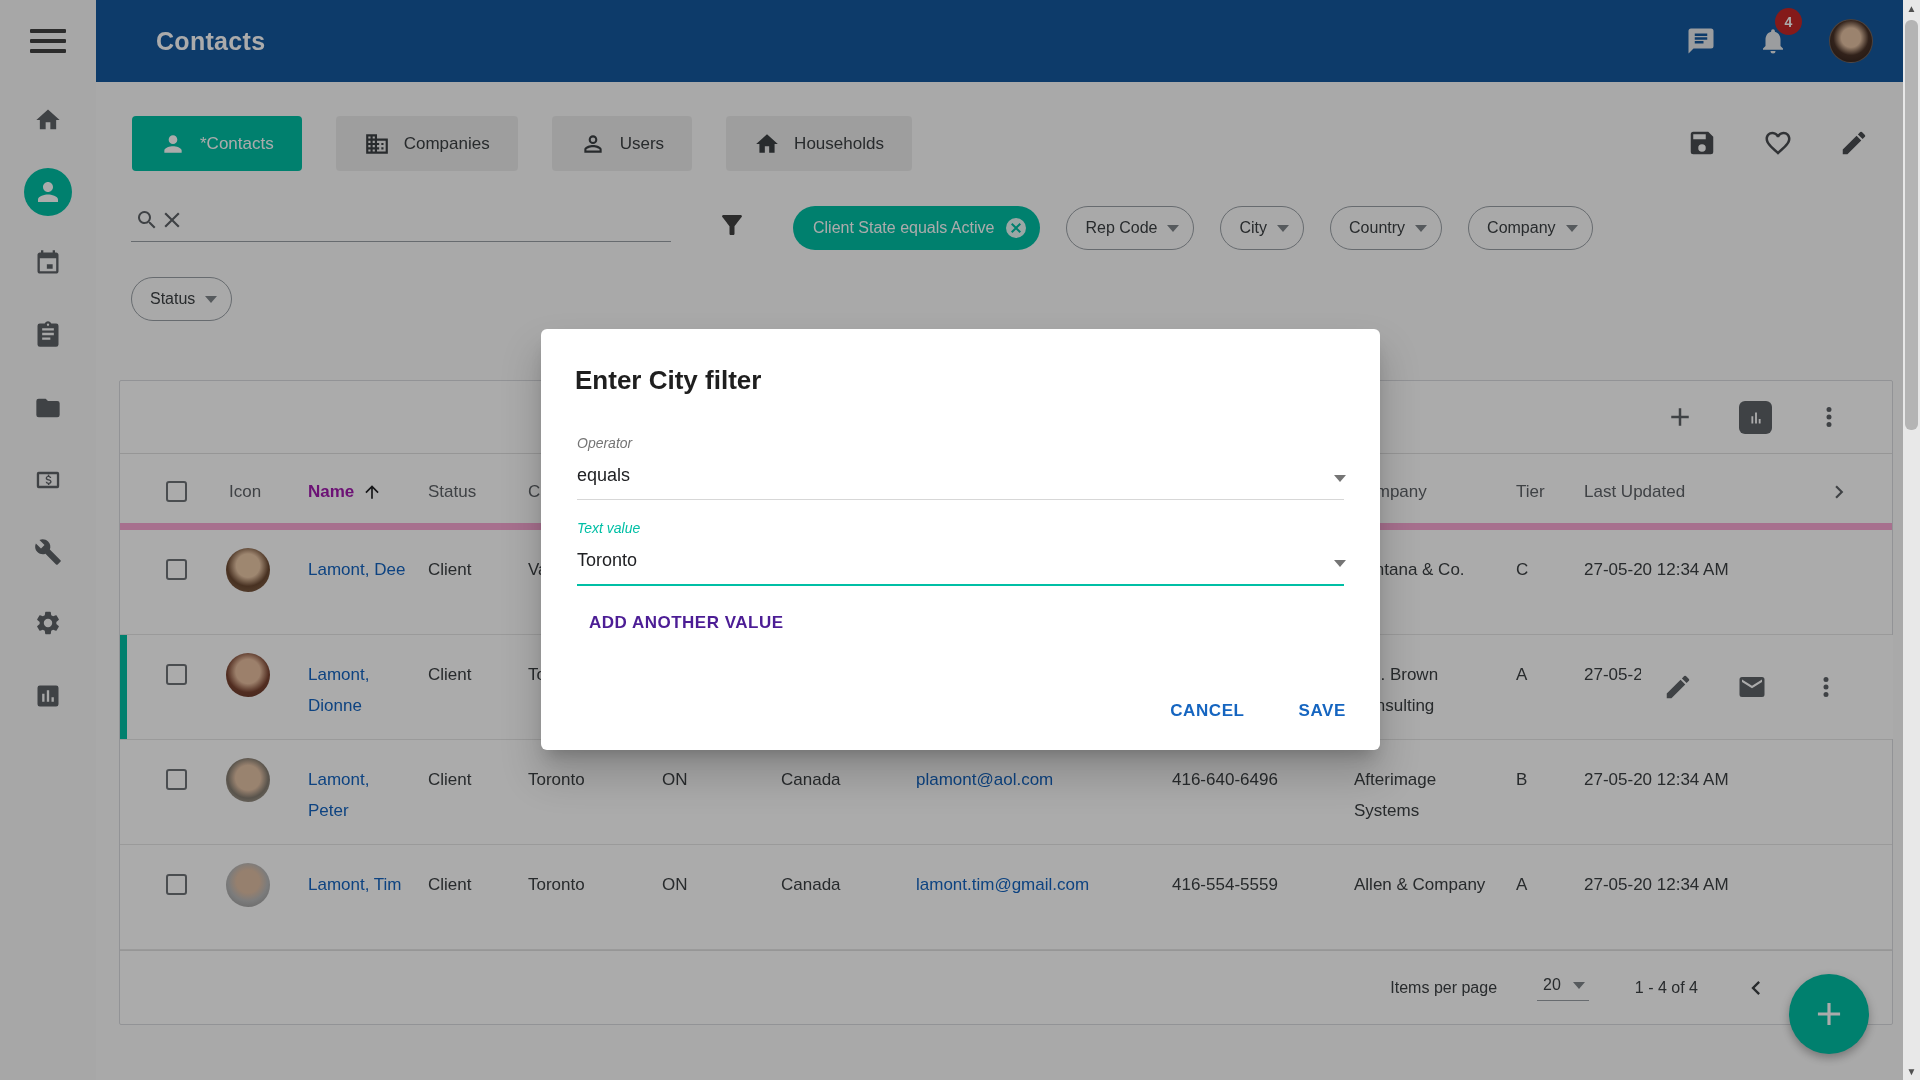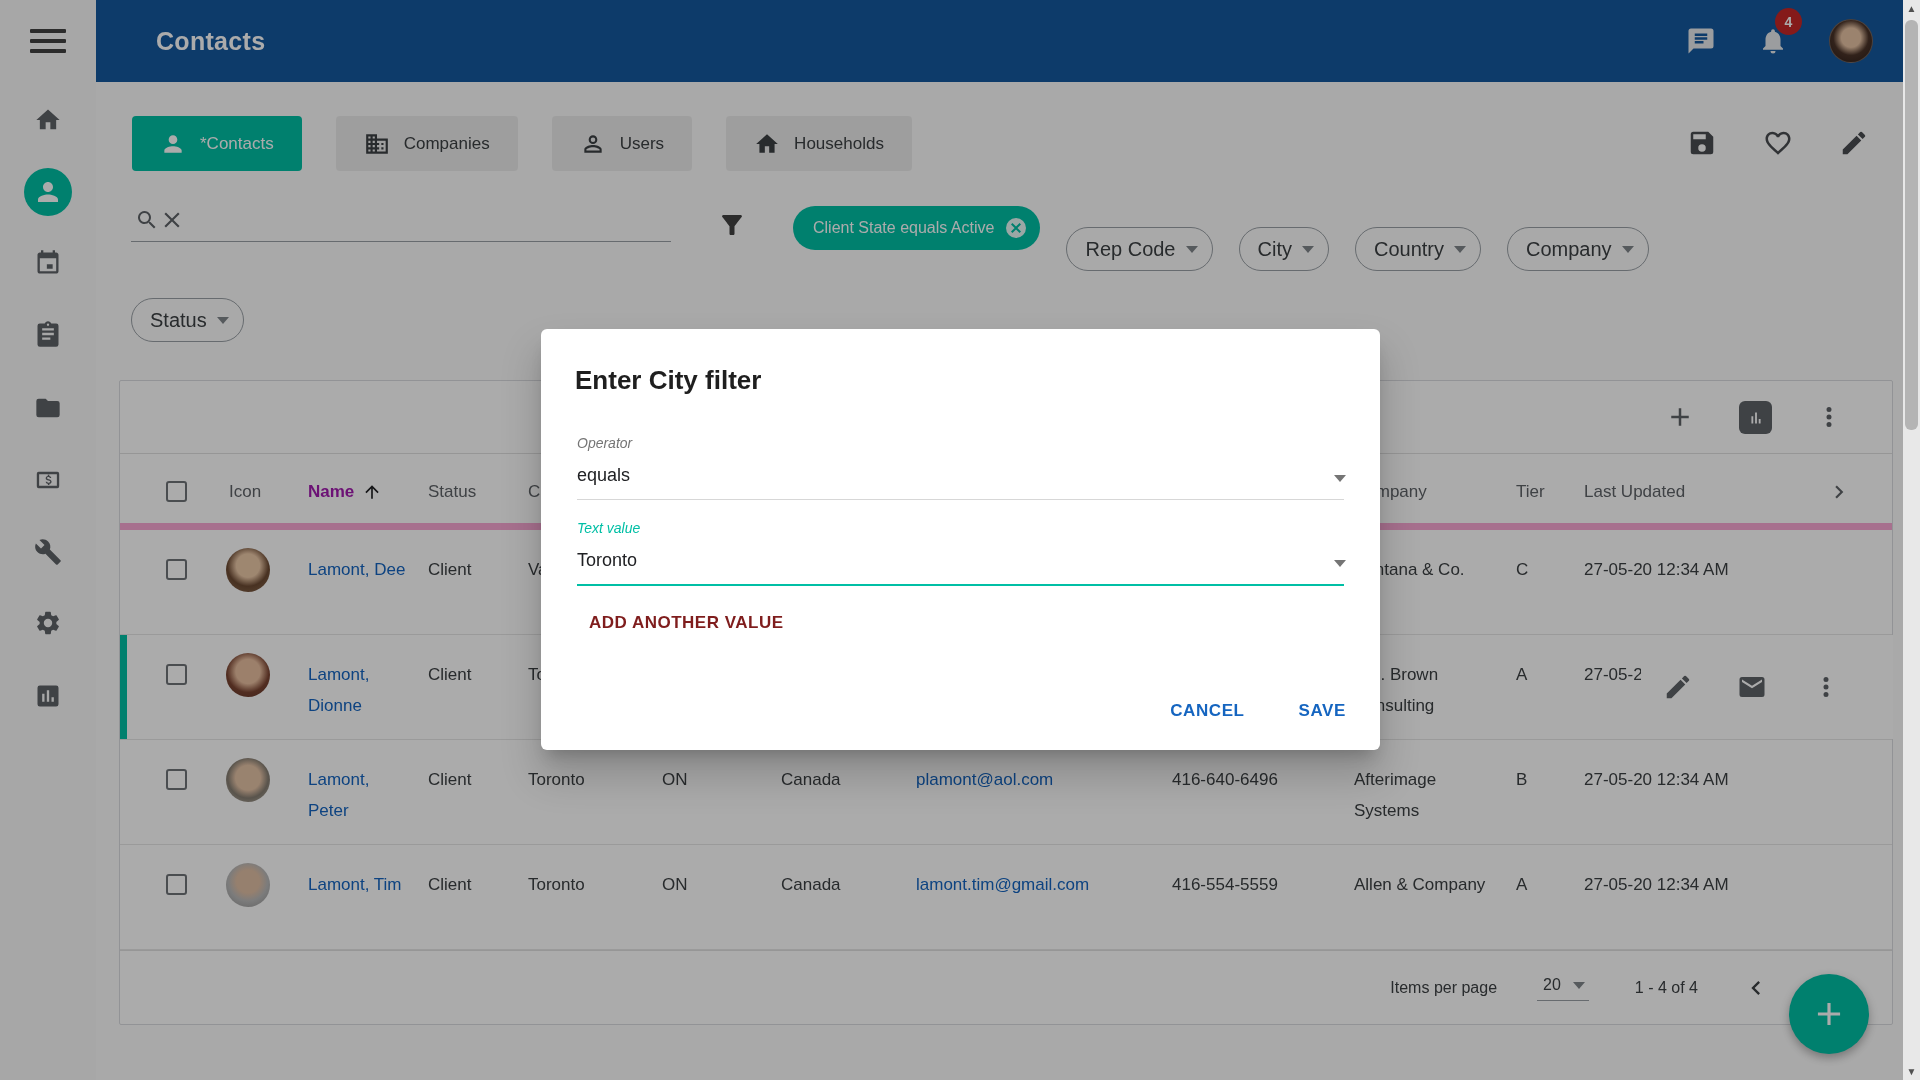--- a/index.html
+++ b/index.html
@@ -38,21 +38,21 @@
   .search-field svg.mag { width:24px; height:24px; fill:#5f6368; margin-left:4px; }
   .search-text { flex:1; margin-left:16px; font-size:17px; color:#202124; border:none; background:transparent; outline:none; font-family:inherit; }
   .search-clear { width:26px; height:26px; margin-right:6px; cursor:pointer; }
   .search-clear svg { width:26px; height:26px; fill:#5f6368; }
   .funnel { position:absolute; left:621px; top:128px; width:30px; height:30px; cursor:pointer; }
   .funnel svg { width:30px; height:30px; fill:#424242; }
 
   .chips-row { position:absolute; left:697px; top:124px; display:flex; gap:26px; }
   .chip-active { height:44px; border-radius:22px; background:#00bfa5; color:#fff; display:flex; align-items:center; gap:10px; padding:0 12px 0 20px; font-size:16px; cursor:pointer; }
   .chip-active svg { width:24px; height:24px; fill:rgba(255,255,255,.9); }
-  .chip { height:44px; border-radius:22px; border:1px solid #9aa0a6; color:#3c4043; display:flex; align-items:center; gap:10px; padding:0 14px 0 18px; font-size:20px; background:transparent; cursor:pointer;margin-top:21px; }
+  .chip { height:44px; border-radius:22px; border:1px solid #9aa0a6; color:#3c4043; display:flex; align-items:center; gap:10px; padding:0 14px 0 18px; font-size:16px; background:transparent; cursor:pointer; }
   .caret { width:0; height:0; border-left:6px solid transparent; border-right:6px solid transparent; border-top:7px solid #80868b; }
   .chip2 { position:absolute; left:35px; top:195px; }
 
   .quick-icons { position:absolute; top:46px; left:1591px; display:flex; gap:46px; }
   .quick-icons .qi { width:30px; height:30px; cursor:pointer; }
   .quick-icons svg { width:30px; height:30px; fill:#4a4d51; }
 
   
   .card { position:absolute; left:23px; top:298px; width:1774px; height:645px; background:#fff; border:1px solid #dadce0; border-radius:2px; }
   .card-toolbar { position:absolute; left:0; top:0; width:100%; height:73px; border-bottom:1px solid #e0e0e0; }
@@ -111,21 +111,21 @@
 
   
   .dialog { position:absolute; left:541px; top:329px; width:839px; height:421px; background:#fff; border-radius:6px; z-index:60;
     box-shadow:0 11px 15px -7px rgba(0,0,0,.2), 0 24px 38px 3px rgba(0,0,0,.18); }
   .dlg-title { position:absolute; left:34px; top:36px; font-size:26px; font-weight:bold; color:#1f1f1f; }
   .dlg-label { position:absolute; left:36px; font-size:14px; color:#757575;font-style:italic; }
   .dlg-value { position:absolute; left:36px; font-size:18px; color:#202124; }
   .dlg-caret { position:absolute; right:34px; width:0; height:0; border-left:6px solid transparent; border-right:6px solid transparent; border-top:7px solid #757575; }
   .dlg-line1 { position:absolute; left:36px; right:36px; top:170px; height:1px; background:#d7d7d7; }
   .dlg-line2 { position:absolute; left:36px; right:36px; top:255px; height:2px; background:#00bfa5; }
-  .dlg-add { position:absolute; left:48px; top:284px; font-size:17px; font-weight:bold; color:#7f1d1d; letter-spacing:.5px; cursor:pointer; }
+  .dlg-add { position:absolute; left:48px; top:284px; font-size:17px; font-weight:bold; color:#4c1d95; letter-spacing:.5px; cursor:pointer; }
   .dlg-buttons { position:absolute; right:30px; top:366px; display:flex; gap:46px; }
   .dlg-btn { font-size:17px; font-weight:bold; color:#1565c0; letter-spacing:.6px; padding:6px 4px; cursor:pointer; background:none; border:none; font-family:inherit;text-align:center; }
 </style>
 </head>
 <body>
 
 <div class="app">
 
   <div class="sidebar">
     <div class="hamburger">

